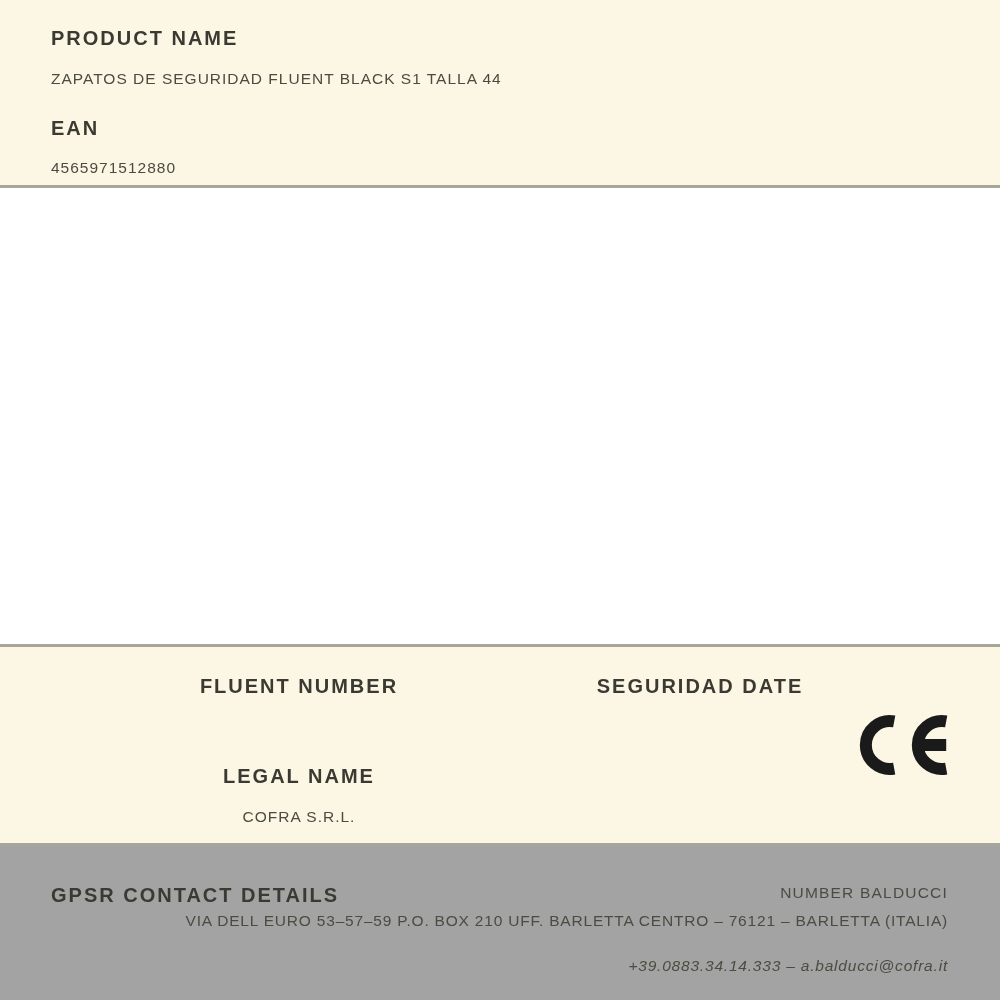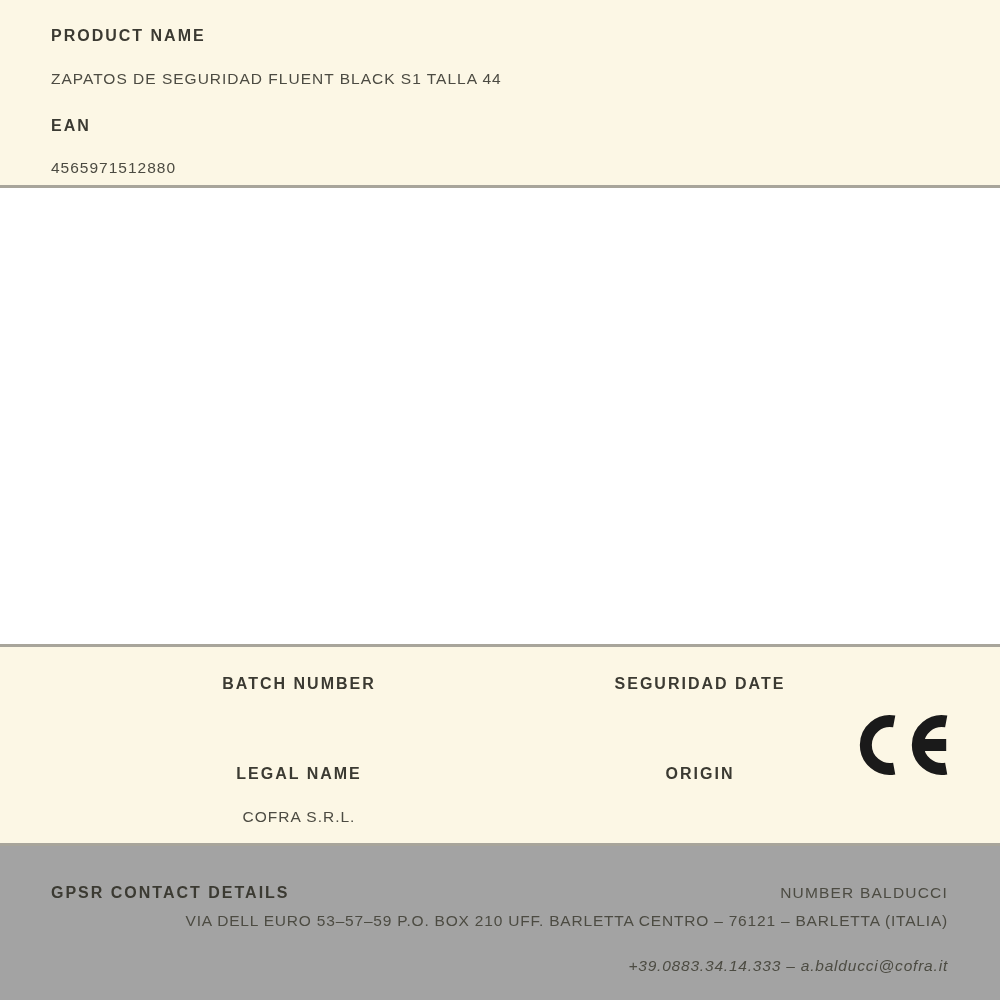--- a/index.html
+++ b/index.html
@@ -31,21 +31,21 @@
     background: #a8a59b;
   }
   #div-1 { top: 185px; }
   #div-2 { top: 644px; }
   #div-3 { top: 843px; }
 
   .abs { position: absolute; white-space: nowrap; }
 
   .lbl {
     font-weight: bold;
-    font-size: 16px;
+    font-size: 20px;
     letter-spacing: 2px;
     color: #3b3a32;
   }
   .val {
     font-size: 15.5px;
     letter-spacing: 1px;
     color: #4c4b42;
     margin-top: 13px;
   }
 
@@ -94,28 +94,27 @@
   <div class="abs val" id="ean-value">4565971512880</div>
 </div>
 
 <div class="divider" id="div-1"></div>
 
 <div class="sec" id="sec-image"></div>
 
 <div class="divider" id="div-2"></div>
 
 <div class="sec" id="sec-details">
-  <div class="abs lbl col-left row-labels-1">BATCH NUMBER</div>
+  <div class="abs lbl col-left row-labels-1">FLUENT NUMBER</div>
   <div class="abs val col-left row-values-1"></div>
   <div class="abs lbl col-right row-labels-1">SEGURIDAD DATE</div>
   <div class="abs val col-right row-values-1"></div>
 
   <div class="abs val col-left row-values-2">COFRA S.R.L.</div>
   <div class="abs lbl col-left row-labels-2">LEGAL NAME</div>
-  <div class="abs lbl col-right row-labels-2">ORIGIN</div>
 
   <svg id="ce-mark" viewBox="0 0 95 70" xmlns="http://www.w3.org/2000/svg" aria-hidden="true">
 
     <path d="M 39.2 9.4 A 24 24 0 1 0 39.2 56.6" fill="none" stroke="#1a1a1a" stroke-width="12" stroke-linecap="butt"></path>
 
     <path d="M 91.2 9.4 A 24 24 0 1 0 91.2 56.6" fill="none" stroke="#1a1a1a" stroke-width="12" stroke-linecap="butt"></path>
     <path d="M 67 33 L 91.2 33" fill="none" stroke="#1a1a1a" stroke-width="12" stroke-linecap="butt"></path>
   </svg>
 </div>
 

